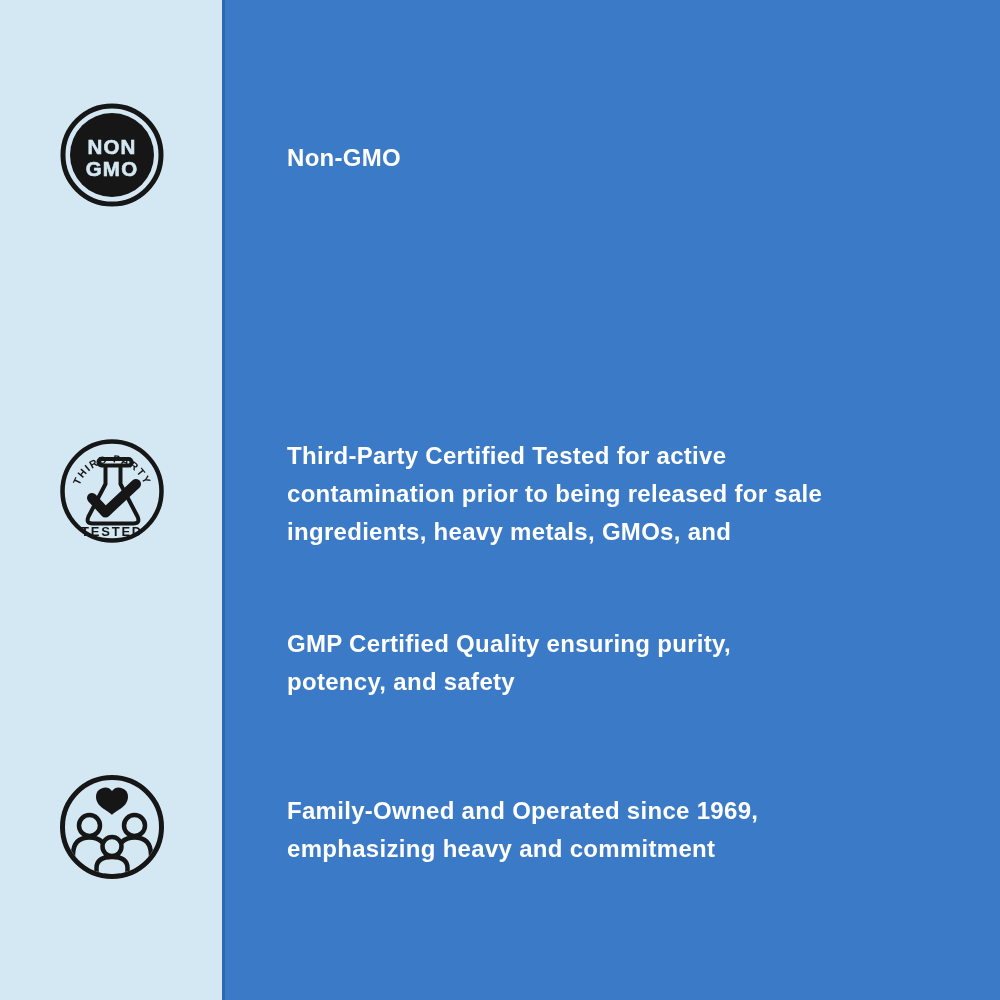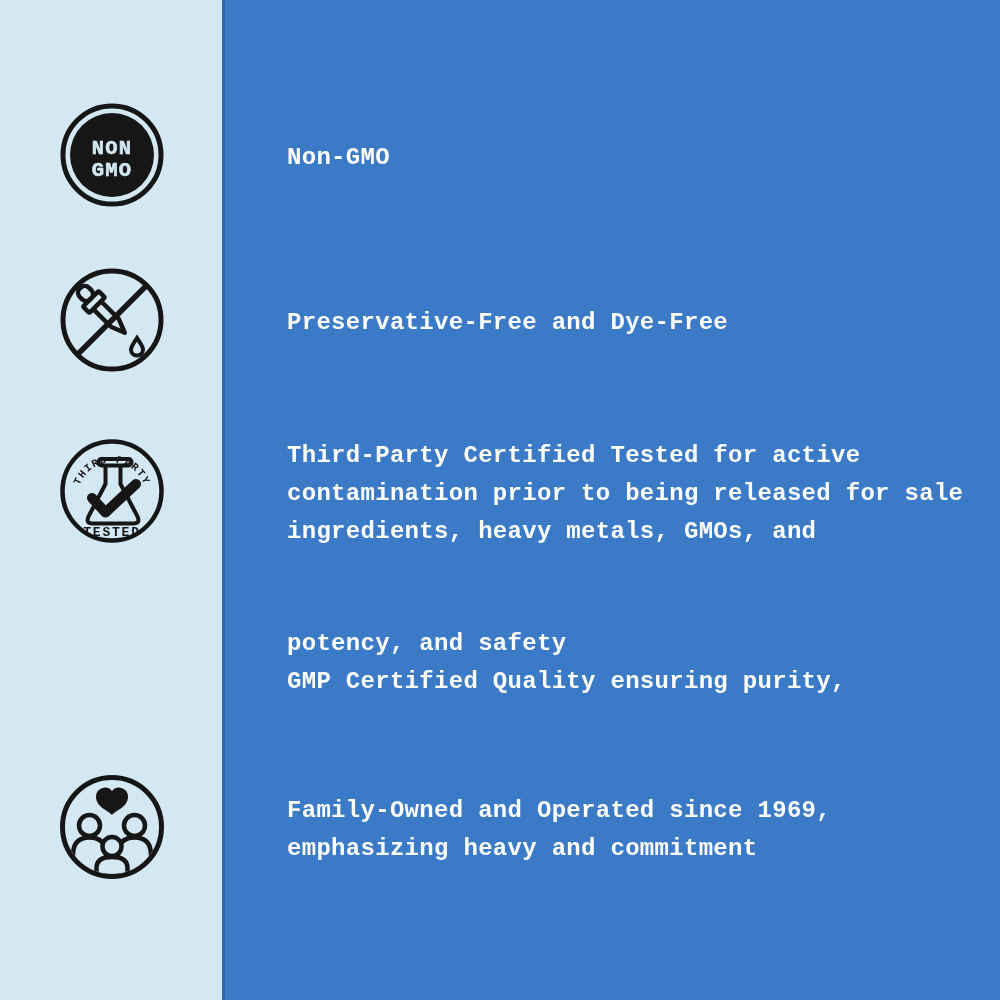--- a/index.html
+++ b/index.html
@@ -1,19 +1,19 @@
 <!DOCTYPE html>
 <html><head>
 <meta charset="utf-8">
 <style>
   html,body{margin:0;padding:0;}
   .canvas{
     position:relative;width:1000px;height:1000px;overflow:hidden;
     background:#3b7ac6;
-    font-family:Liberation Mono, monospace;
+    font-family:Liberation Sans, sans-serif;
   }
   .sidebar{
     position:absolute;left:0;top:0;width:222px;height:1000px;
     background:#d4e8f3;
   }
   .divider{
     position:absolute;left:222px;top:0;width:3px;height:1000px;
     background:#2f67ac;
   }
   .row{position:absolute;left:0;width:1000px;height:104px;}
@@ -41,37 +41,20 @@
         <circle cx="52" cy="52" r="42" fill="#161616"></circle>
         <text x="52" y="51" text-anchor="middle" font-size="20.5" font-weight="bold" letter-spacing="1.2" fill="#d4e8f3" stroke="#d4e8f3" stroke-width="0.6">NON</text>
         <text x="52" y="73" text-anchor="middle" font-size="20.5" font-weight="bold" letter-spacing="1.2" fill="#d4e8f3" stroke="#d4e8f3" stroke-width="0.6">GMO</text>
       </svg>
     </div>
     <div class="text">
       <div class="line">Non-GMO</div>
     </div>
   </div>
 
-  <div class="row" style="top:268px">
-    <div class="icon">
-      <svg viewBox="0 0 104 104">
-        <circle cx="52" cy="52" r="49" fill="none" stroke="#161616" stroke-width="5"></circle>
-        <g transform="rotate(-45 52 52)" stroke="#161616" stroke-width="4.5" fill="none" stroke-linejoin="round">
-          <rect x="45.5" y="7" width="13" height="15" rx="6"></rect>
-          <rect x="41" y="22" width="22" height="9" rx="1.5"></rect>
-          <path d="M46.5,31 L46.5,56 L52,70 L57.5,56 L57.5,31"></path>
-        </g>
-        <path d="M77,70 C73.5,75.5 71,78.5 71,81.5 A6,6 0 0 0 83,81.5 C83,78.5 80.5,75.5 77,70 Z" fill="none" stroke="#161616" stroke-width="4"></path>
-        <line x1="86" y1="18" x2="18" y2="86" stroke="#161616" stroke-width="5.5"></line>
-      </svg>
-    </div>
-    <div class="text">
-      <div class="line">Preservative-Free and Dye-Free</div>
-    </div>
-  </div>
 
   <div class="row" style="top:439px">
     <div class="icon">
       <svg viewBox="0 0 104 104">
         <defs>
           <path id="tp-arc" d="M 17.5,58 A 34.5,34.5 0 0 1 86.5,58"></path>
         </defs>
         <circle cx="52" cy="52" r="49.5" fill="none" stroke="#161616" stroke-width="4.5"></circle>
         <text font-size="10.5" font-weight="bold" letter-spacing="1.4" fill="#161616">
           <textPath href="#tp-arc" startOffset="50%" text-anchor="middle">THIRD PARTY</textPath>
@@ -84,22 +67,22 @@
     </div>
     <div class="text">
       <div class="line">Third-Party Certified Tested for active</div>
       <div class="line">contamination prior to being released for sale</div>
       <div class="line">ingredients, heavy metals, GMOs, and</div>
     </div>
   </div>
 
   <div class="row" style="top:608px">
     <div class="text">
+      <div class="line">GMP Certified Quality ensuring purity,</div>
       <div class="line">potency, and safety</div>
-      <div class="line">GMP Certified Quality ensuring purity,</div>
     </div>
   </div>
 
   <div class="row" style="top:775px">
     <div class="icon">
       <svg viewBox="0 0 104 104">
         <defs>
           <clipPath id="fam-clip">
               <circle cx="52" cy="52" r="47"></circle>
             </clipPath>

